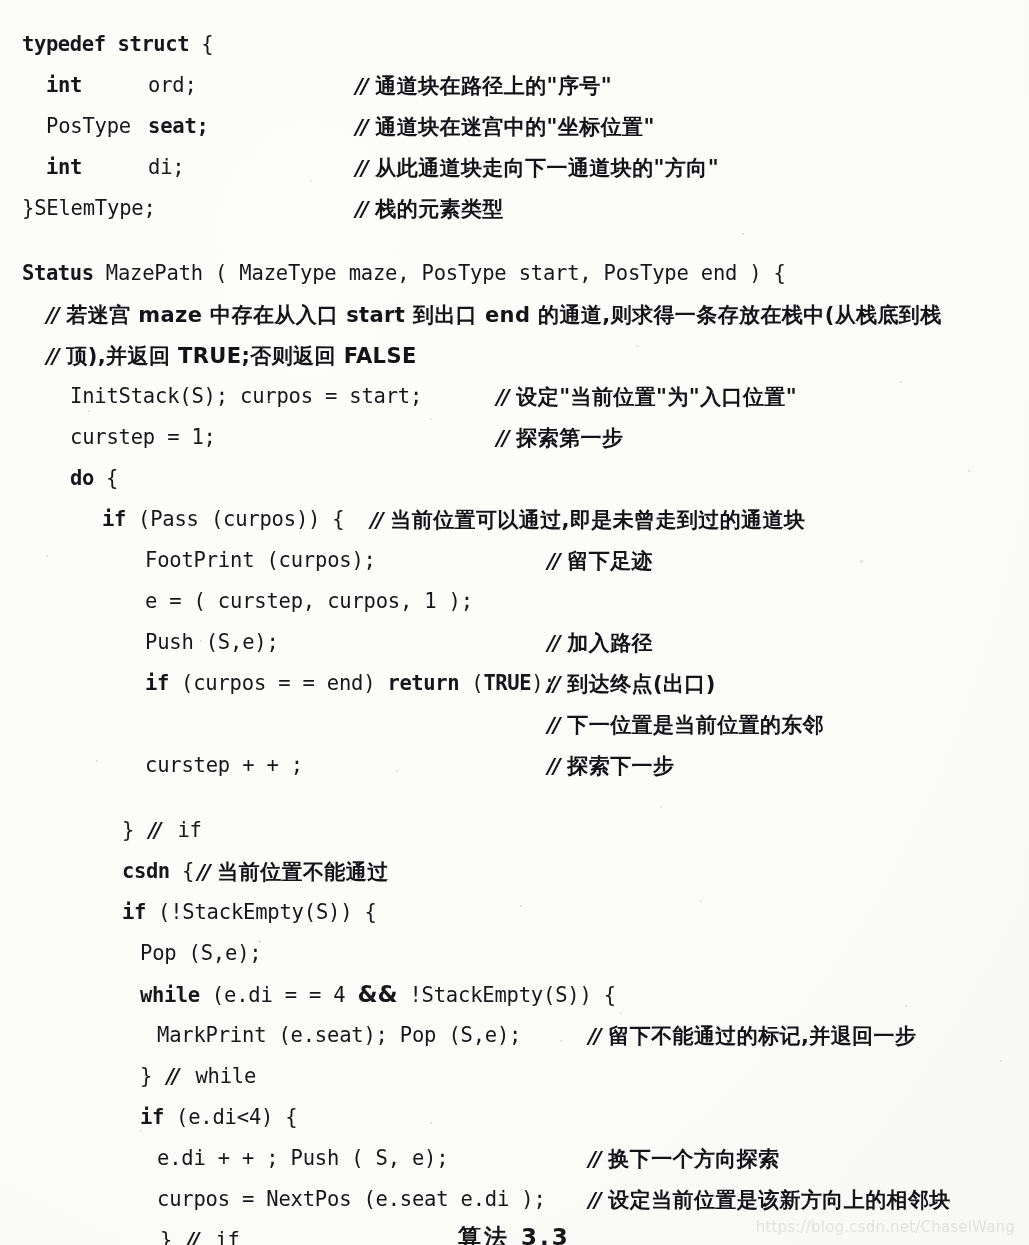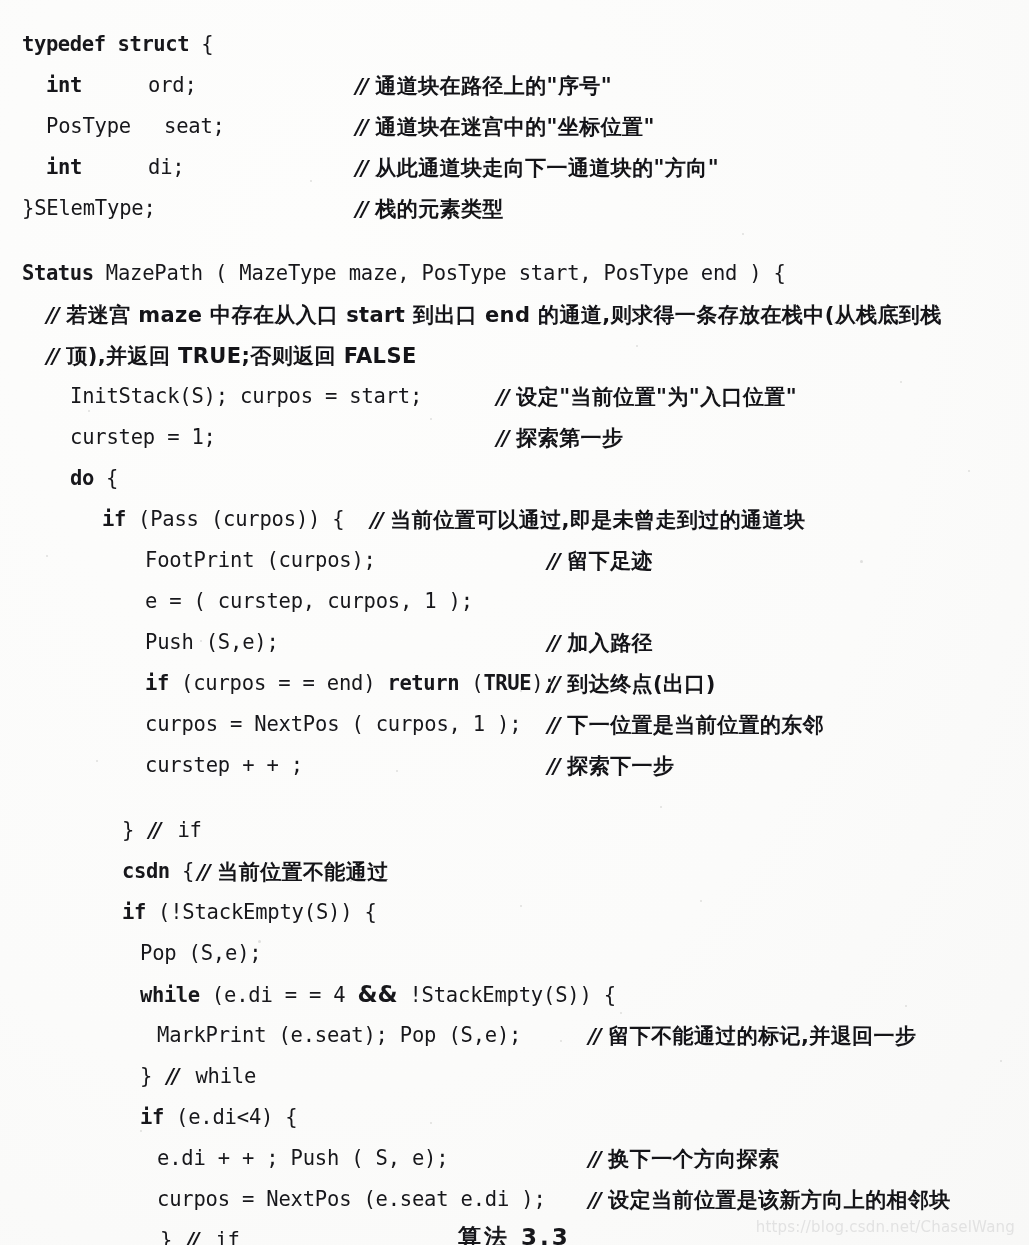--- a/index.html
+++ b/index.html
@@ -125,21 +125,21 @@
       <div class="line" style="position: absolute; left: 0px; top: 24px; width: 1029px;">
         <span class="code" style="left: 22px;"><b class="kw">typedef struct</b> {</span>
       </div>
       <div class="line" style="position: absolute; left: 0px; top: 65px; width: 1029px;">
         <span class="code" style="left: 46px;"><b class="kw">int</b></span>
         <span class="code" style="left: 148px;">ord;</span>
         <span class="cmt" style="left: 355px;"><span class="sl">//</span><span>通道块在路径上的"序号"</span></span>
       </div>
       <div class="line" style="position: absolute; left: 0px; top: 106px; width: 1018px; padding-left: 8px;">
         <span class="code" style="left: 46px;">PosType</span>
-        <span class="code" style="left: 164px;">seat;</span>
+        <span class="code" style="left: 148px; font-weight: bold;">seat;</span>
         <span class="cmt" style="left: 355px;"><span class="sl">//</span><span>通道块在迷宫中的"坐标位置"</span></span>
       </div>
       <div class="line" style="position: absolute; left: 0px; top: 147px; width: 1029px;">
         <span class="code" style="left: 46px;"><b class="kw">int</b></span>
         <span class="code" style="left: 148px;">di;</span>
         <span class="cmt" style="left: 355px;"><span class="sl">//</span><span>从此通道块走向下一通道块的"方向"</span></span>
       </div>
       <div class="line" style="position: absolute; left: 0px; top: 188px; width: 1029px;">
         <span class="code" style="left: 22px;">}SElemType;</span>
         <span class="cmt" style="left: 355px;"><span class="sl">//</span><span>栈的元素类型</span></span>
@@ -178,21 +178,20 @@
       </div>
       <div class="line" style="position: absolute; left: 0px; top: 622px; width: 1029px;">
         <span class="code" style="left: 145px;">Push (S,e);</span>
         <span class="cmt" style="left: 547px;"><span class="sl">//</span><span>加入路径</span></span>
       </div>
       <div class="line" style="position: absolute; left: 0px; top: 663px; width: 1029px; text-align: right;">
         <span class="code" style="left: 145px;"><b class="kw">if</b> (curpos = = end)   <b class="kw">return</b> (<b class="kw">TRUE</b>);</span>
         <span class="cmt" style="left: 547px;"><span class="sl">//</span><span>到达终点(出口)</span></span>
       </div>
       <div class="line" style="position: absolute; left: 0px; top: 704px; width: 1029px;">
-        <span class="code" style="left: 145px;">curpos = NextPos ( curpos, 1 );</span>
         <span class="cmt" style="left: 547px;"><span class="sl">//</span><span>下一位置是当前位置的东邻</span></span>
       </div>
       <div class="line" style="position: absolute; left: 0px; top: 745px; width: 1029px;">
         <span class="code" style="left: 145px;">curstep + + ;</span>
         <span class="cmt" style="left: 547px;"><span class="sl">//</span><span>探索下一步</span></span>
       </div>
       <div class="line" style="position: absolute; left: 0px; top: 786px; width: 1029px;"></div>
       <div class="line" style="position: absolute; left: 0px; top: 810px; width: 1029px;">
         <span class="code" style="left: 122px;">} <span class="sl-inline" style="font-family: &quot;DejaVu Serif&quot;, serif; font-style: italic; font-weight: 700; letter-spacing: -2px; padding: 0px 6px 0px 2px; display: inline-block;">//</span> if</span>
       </div>

